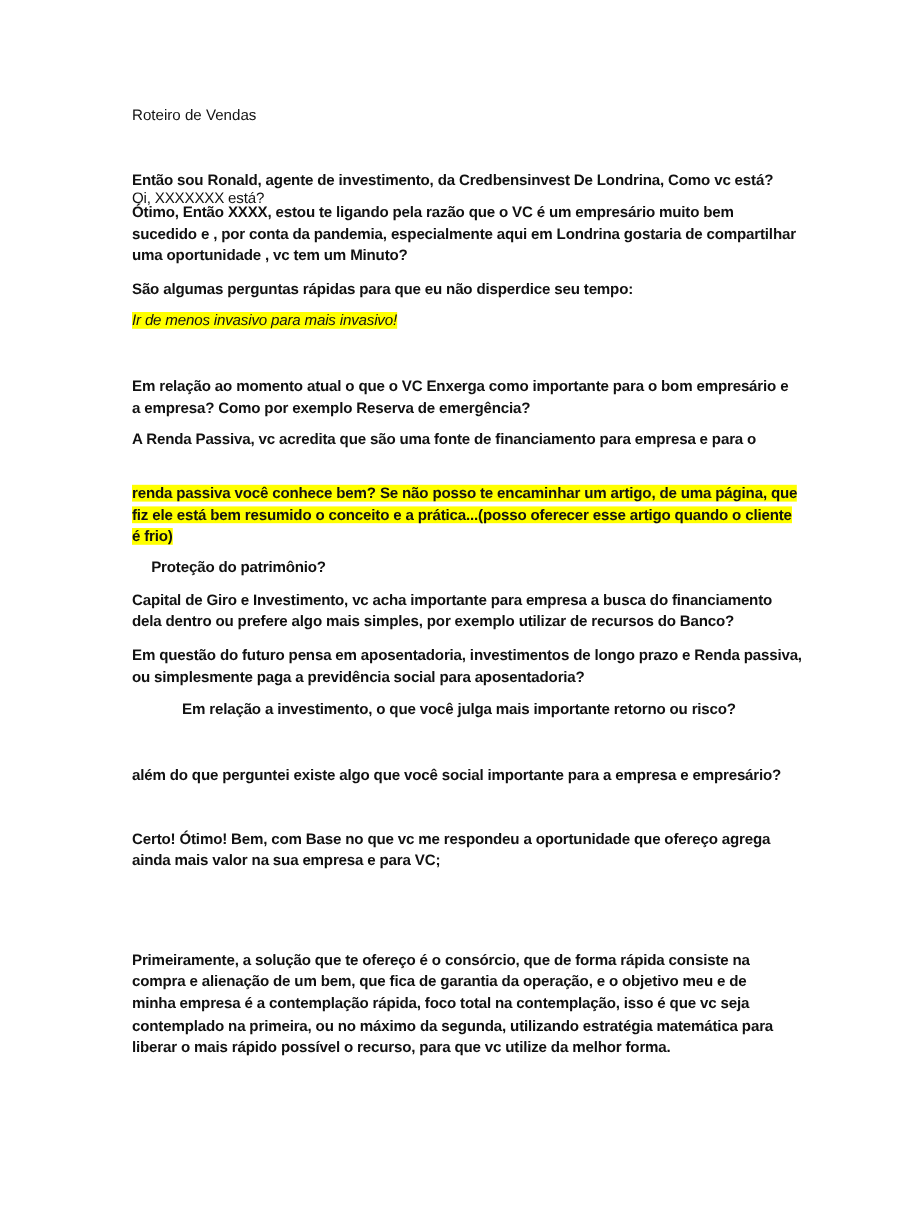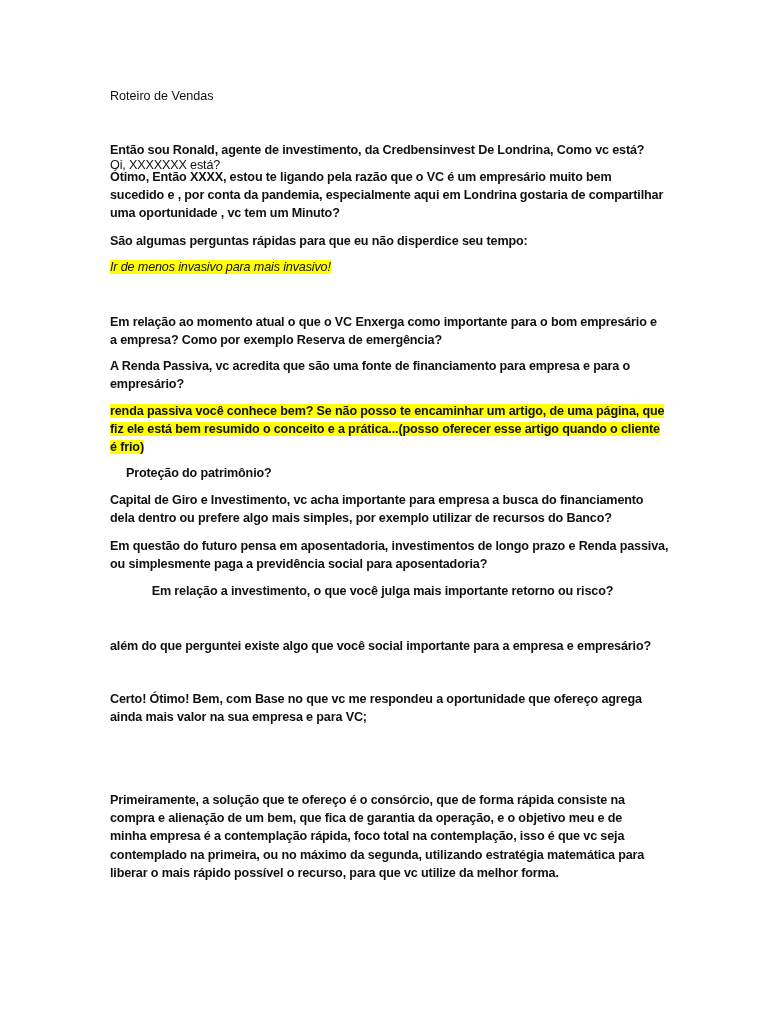--- a/index.html
+++ b/index.html
@@ -64,21 +64,20 @@
     <span class="hl it">Ir de menos invasivo para mais invasivo!</span>
   </p>
 
   <div class="p bold" style="top:313px;">
     <div class="nowrap">Em relação ao momento atual o que o VC Enxerga como importante para o bom empresário e</div>
     <div class="nowrap">a empresa?  Como por exemplo Reserva de emergência?</div>
   </div>
 
   <div class="p bold" style="top:357px;">
     <div class="nowrap">A Renda Passiva, vc acredita que são uma fonte de financiamento para empresa e para o</div>
-    <div class="nowrap">empresário?</div>
   </div>
 
   <div class="p bold" style="top:402px;">
     <div class="nowrap"><span class="hl">renda passiva você conhece bem? Se não posso te encaminhar um artigo, de uma página, que</span></div>
     <div class="nowrap"><span class="hl">fiz ele está bem resumido o conceito e a prática...(posso oferecer esse artigo quando o cliente</span></div>
     <div class="nowrap"><span class="hl">é frio)</span></div>
   </div>
 
   <p class="p bold" style="top:464px;margin-left:16px;">Proteção do patrimônio?</p>
 

